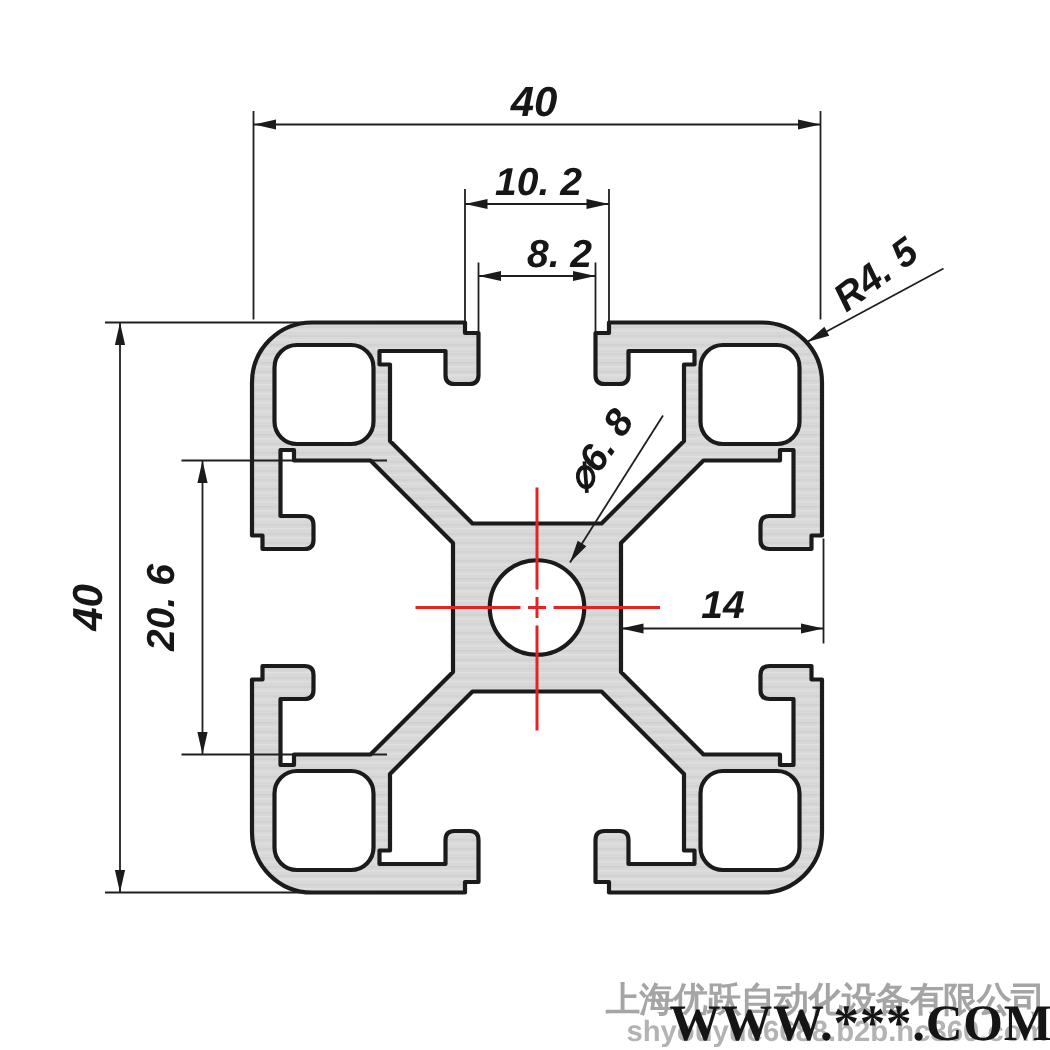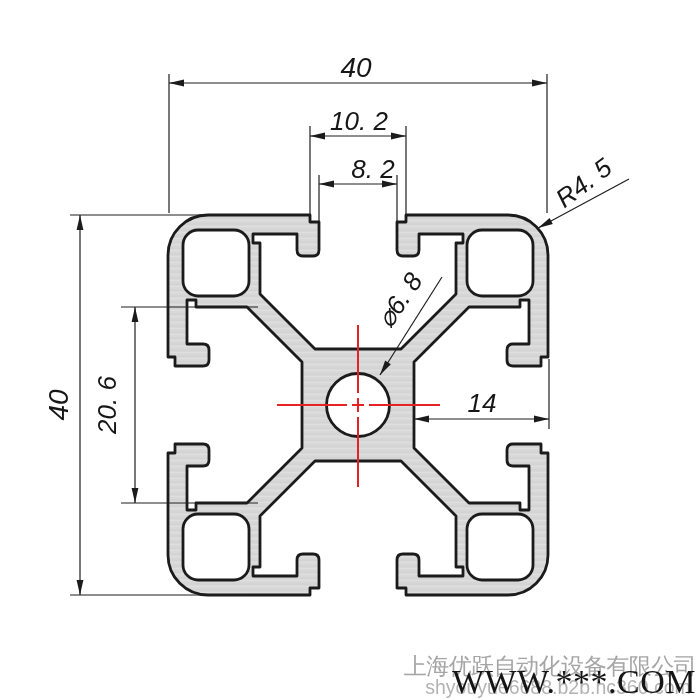--- a/index.html
+++ b/index.html
@@ -1,18 +1,18 @@
 <!DOCTYPE html>
 <html><head>
 <meta charset="utf-8">
 <style>
   html,body{margin:0;padding:0;background:#ffffff;}
   .stage{
     width:700px;height:700px;position:relative;background:#ffffff;
-    font-family:"Liberation Sans",sans-serif;overflow:hidden;
+    font-family:"Liberation Sans",sans-serif;overflow:hidden;font-weight:bold;
   }
   svg{display:block}
   .dim{
     font-family:"Liberation Sans",sans-serif;
     font-style:italic;
     font-size:26px;
     fill:#161616;
   }
   .dim.big{font-size:28px;}
   .wm-cn{

